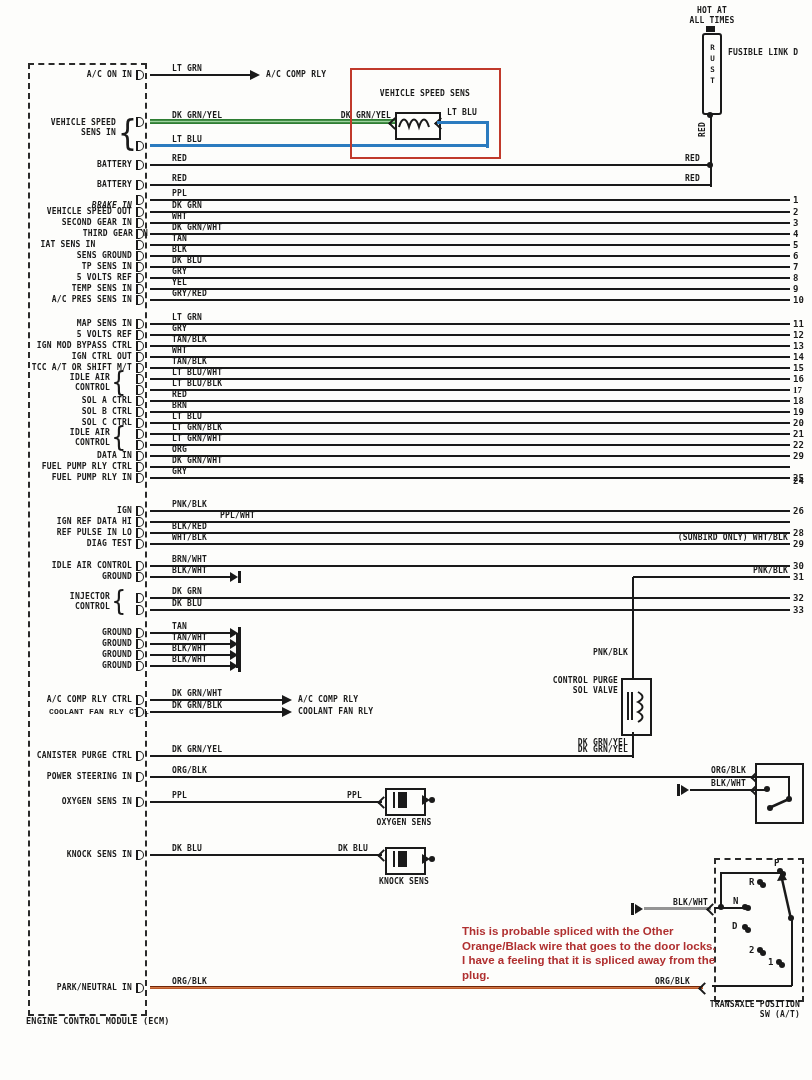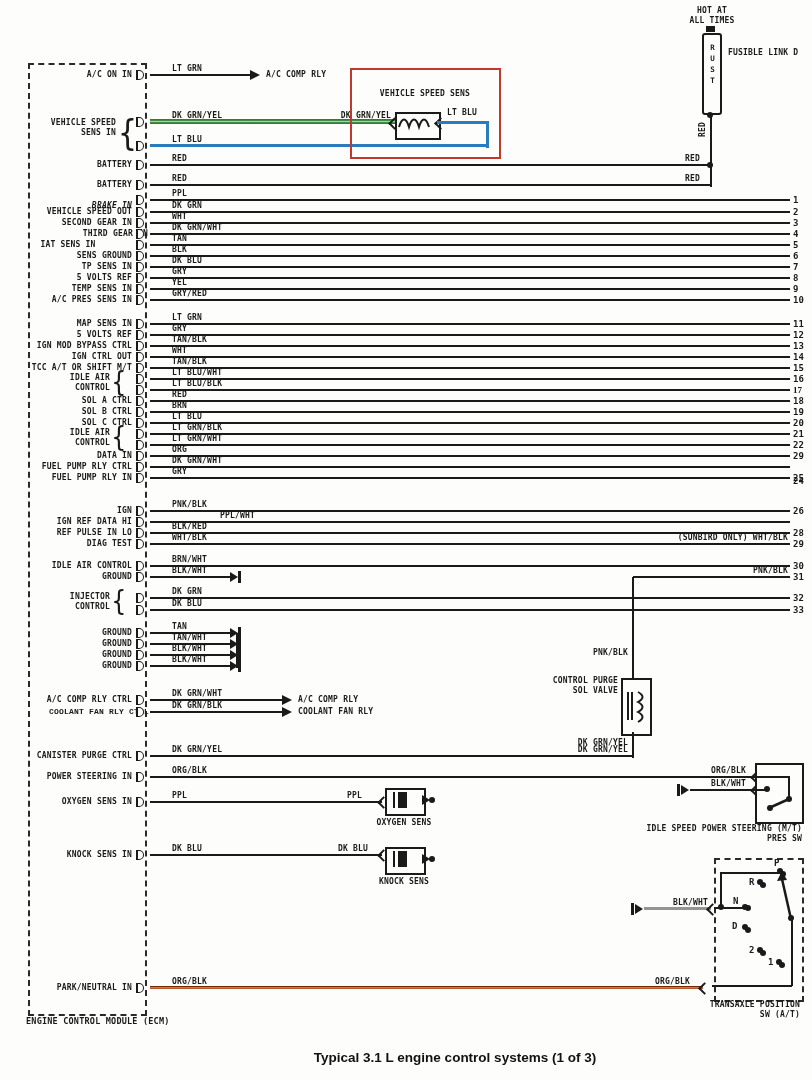--- a/index.html
+++ b/index.html
@@ -350,43 +350,44 @@
   <div class="lbl c" style="left:359px;top:818px;width:90px;">OXYGEN SENS</div>
 
   <div class="box" style="left:385px;top:847px;width:37px;height:24px;"></div>
   <div class="abs" style="left:398px;top:851px;width:9px;height:16px;background:#1a1a1a;"></div>
   <div class="abs" style="left:393px;top:851px;width:2px;height:16px;background:#1a1a1a;"></div>
   <div class="gtri" style="left:422px;top:854px;"></div>
   <div class="dot" style="left:429px;top:856px;"></div>
   <div class="lbl c" style="left:359px;top:877px;width:90px;">KNOCK SENS</div>
 
   <div class="box" style="left:755px;top:763px;width:45px;height:57px;"></div>
-  <div class="lbl r" style="left:620px;top:824px;width:182px;white-space:pre-line;">IDLE SPEED POWER STEERING (M/T)
-PRES SW</div>
 
   <div class="dashed" style="left:714px;top:858px;width:86px;height:140px;"></div>
   <div id="trx-letters">
       <div class="lbl" style="left: 774px; top: 858px; font-size: 9px;">P</div>
       <div class="dot" style="left: 780px; top: 871px;"></div>
       <div class="lbl" style="left: 749px; top: 877px; font-size: 9px;">R</div>
       <div class="dot" style="left: 760px; top: 882px;"></div>
       <div class="lbl" style="left: 733px; top: 896px; font-size: 9px;">N</div>
       <div class="dot" style="left: 745px; top: 905px;"></div>
       <div class="lbl" style="left: 732px; top: 921px; font-size: 9px;">D</div>
       <div class="dot" style="left: 745px; top: 927px;"></div>
       <div class="lbl" style="left: 749px; top: 945px; font-size: 9px;">2</div>
       <div class="dot" style="left: 760px; top: 950px;"></div>
       <div class="lbl" style="left: 768px; top: 957px; font-size: 9px;">1</div>
       <div class="dot" style="left: 779px; top: 962px;"></div>
     </div>
   <div class="lbl r" style="left:648px;top:1000px;width:152px;white-space:pre-line;">TRANSAXLE POSITION
 SW (A/T)</div>
 
-
-  <div id="caption">Typical 3.1 L engine control systems (1 of 3)</div>
+  <div id="annotation">This is probable spliced with the Other
+Orange/Black wire that goes to the door locks.
+I have a feeling that it is spliced away from the
+plug.</div>
+
 
   <svg class="layer" width="812" height="1080" viewBox="0 0 812 1080">
     <path d="M399 127 c3 -10 7 -10 10 0 c3 -10 7 -10 10 0 c3 -10 7 -10 10 0" fill="none" stroke="#1a1a1a" stroke-width="2"></path>
     <path d="M638 692 q9 5 0 10 q9 5 0 10 q9 5 0 10" fill="none" stroke="#1a1a1a" stroke-width="2"></path>
     <line x1="789" y1="799" x2="769" y2="808" stroke="#1a1a1a" stroke-width="2.5"></line>
     <line x1="791" y1="919" x2="782" y2="879" stroke="#1a1a1a" stroke-width="2.5"></line>
     <polygon points="782,871 777,881 787,880" fill="#1a1a1a"></polygon>
   </svg>
 
   <div id="extras">

